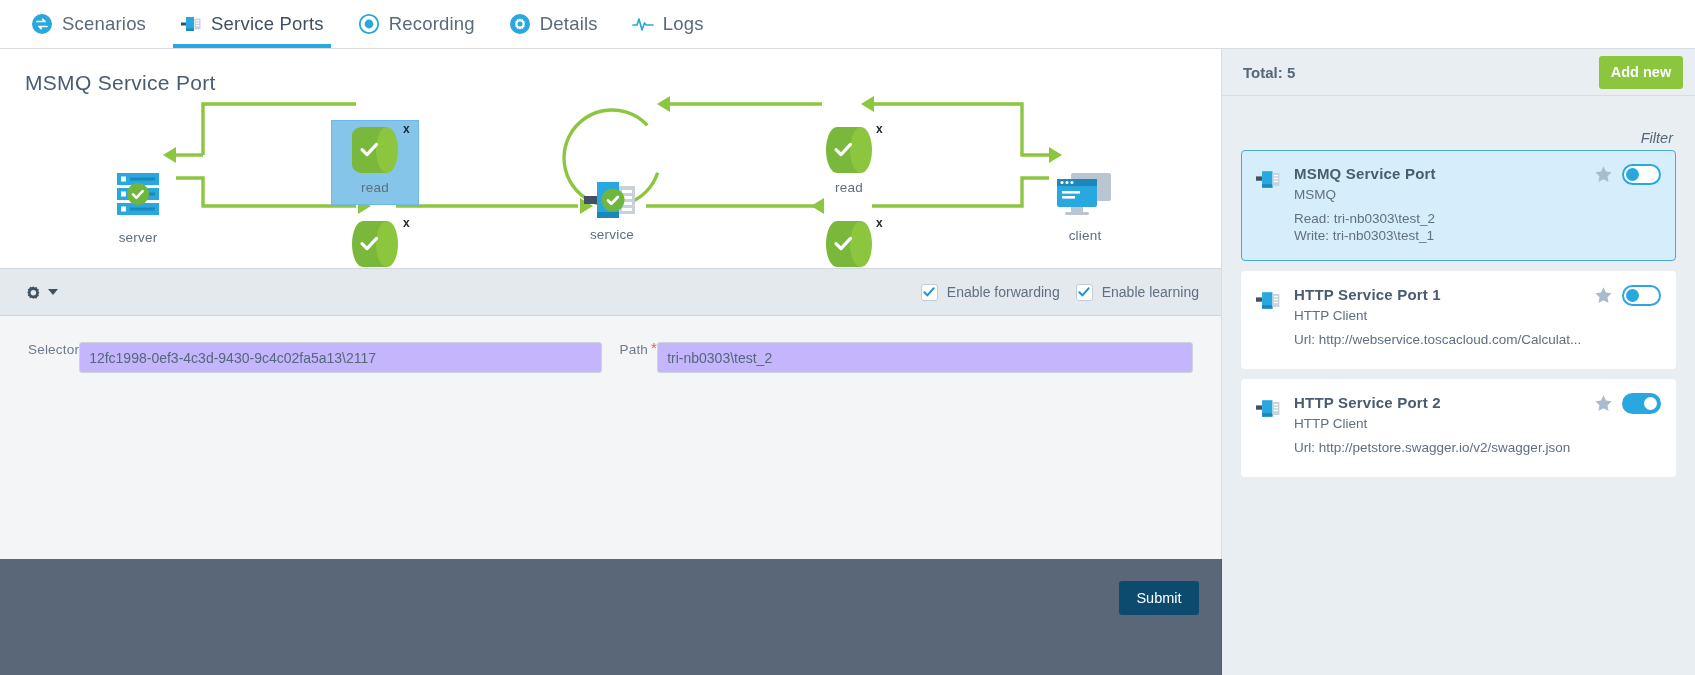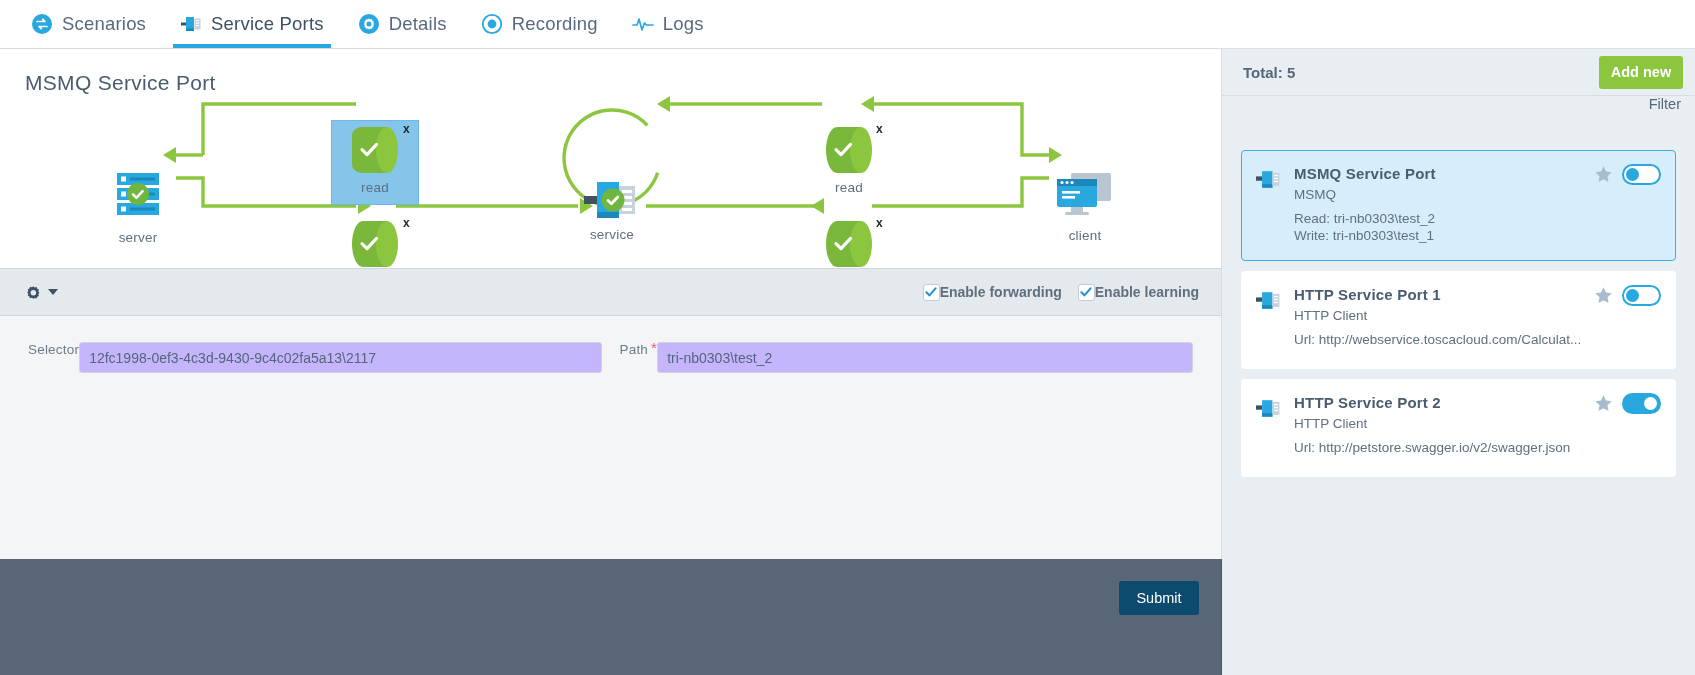--- a/index.html
+++ b/index.html
@@ -57,21 +57,21 @@
     background: #e4e9ee; border-top: 1px solid #cfd6de; border-bottom: 1px solid #cfd6de;
     border-right: 1px solid #d8dde3;
     display: flex; align-items: center; padding: 0 22px;
   }
   .gear-wrap { display: flex; align-items: center; gap: 5px; cursor: pointer; }
   .caret-dn {
     width: 0; height: 0; border-left: 5px solid transparent;
     border-right: 5px solid transparent; border-top: 6px solid #3f5162;
   }
   .settings-right { margin-left: auto; display: flex; align-items: center; gap: 16px; }
-  .ckitem { display: flex; align-items: center; cursor: pointer; font-weight: bold; }
+  .ckitem { display: flex; align-items: center; gap: 9px; cursor: pointer; }
   .ckbox {
     width: 17px; height: 17px; background: #fff; border: 1px solid #c3ccd6;
     border-radius: 3px; display: flex; align-items: center; justify-content: center;
   }
   .ckbox svg { width: 12px; height: 12px; display:block; }
   .cklabel { font-size: 14px; color: #5f6f80; }
 
   
   .form {
     position: absolute; left: 0; top: 316px; width: 1222px; height: 243px;
@@ -112,22 +112,22 @@
     height: 47px; border-bottom: 1px solid #d6dde5;
     display: flex; align-items: center; padding: 0 12px 0 21px;
   }
   .rtotal { font-size: 15px; color: #55677a; font-weight: bold; }
   .btn-addnew {
     margin-left: auto; width: 84px; height: 33px; background: #8cc63f;
     border: none; border-radius: 3px; color: #fff; font-size: 14.5px;
     font-weight: bold; cursor: pointer; font-family: "Liberation Sans", sans-serif;
   }
   .rfilter {
-    height: 50px; display: flex; align-items: flex-start; justify-content: flex-end;
-    padding-right: 14px; font-size: 14.5px; color: #55677a; cursor: pointer;
+    height: 50px; display: flex; align-items: flex-end; justify-content: flex-end;
+    padding-right: 22px; font-size: 14.5px; color: #55677a; cursor: pointer; font-style: italic;
   }
   .cards { padding: 4px 19px 0 19px; display: flex; flex-direction: column; gap: 10px; }
   .card {
     background: #fff; border: 1px solid transparent; border-radius: 4px;
     padding: 14px 15px 16px 14px; display: flex; gap: 12px; cursor: pointer;
     position: relative; min-height: 98px;
   }
   .card.selected { background: #d6eefb; border: 1px solid #43a9df; }
   .card .cico { flex: 0 0 26px; margin-top: 3px; }
   .cbody { flex: 1; min-width: 0; }
@@ -177,33 +177,33 @@
         <rect x="14.5" y="5.5" width="6" height="11" fill="#c8d2db"></rect>
         <rect x="15.8" y="7.2" width="3.4" height="1.2" fill="#fff"></rect>
         <rect x="15.8" y="9.6" width="3.4" height="1.2" fill="#fff"></rect>
         <rect x="15.8" y="12" width="3.4" height="1.2" fill="#fff"></rect>
       </svg>
       <span>Service Ports</span>
     </div>
 
     <div class="tab">
       <svg class="tico" viewBox="0 0 22 22">
+        <circle cx="11" cy="11" r="9.2" fill="none" stroke="#29a8e0" stroke-width="1.8"></circle>
+        <circle cx="11" cy="11" r="4.4" fill="#29a8e0"></circle>
+      </svg>
+      <span>Recording</span>
+    </div>
+
+    <div class="tab">
+      <svg class="tico" viewBox="0 0 22 22">
         <circle cx="11" cy="11" r="10" fill="#29a8e0"></circle>
         <path d="M11 5.6l1.3.9 1.5-.4.5 1.5 1.4.7-.5 1.5.9 1.2-.9 1.2.5 1.5-1.4.7-.5 1.5-1.5-.4-1.3.9-1.3-.9-1.5.4-.5-1.5-1.4-.7.5-1.5-.9-1.2.9-1.2-.5-1.5 1.4-.7.5-1.5 1.5.4z" fill="#fff"></path>
         <circle cx="11" cy="11" r="2.5" fill="#29a8e0"></circle>
       </svg>
       <span>Details</span>
-    </div>
-
-    <div class="tab">
-      <svg class="tico" viewBox="0 0 22 22">
-        <circle cx="11" cy="11" r="9.2" fill="none" stroke="#29a8e0" stroke-width="1.8"></circle>
-        <circle cx="11" cy="11" r="4.4" fill="#29a8e0"></circle>
-      </svg>
-      <span>Recording</span>
     </div>
 
     <div class="tab">
       <svg class="tico" viewBox="0 0 22 22">
         <path d="M1 12h4l2-6 3 11 2.5-7 1.8 2H21" stroke="#29a8e0" stroke-width="1.7" fill="none" stroke-linecap="round" stroke-linejoin="round"></path>
       </svg>
       <span>Logs</span>
     </div>
   </div>
 

